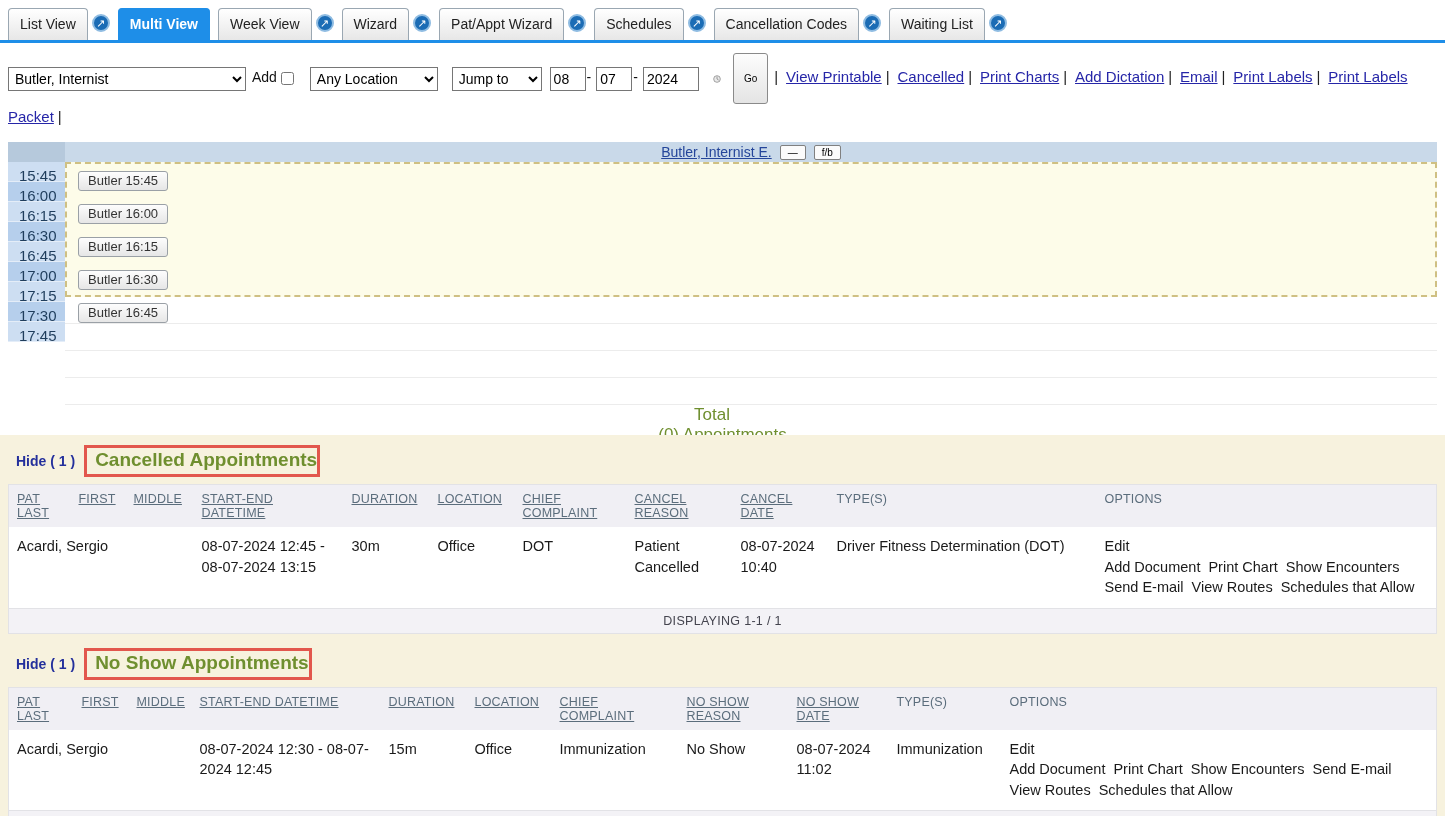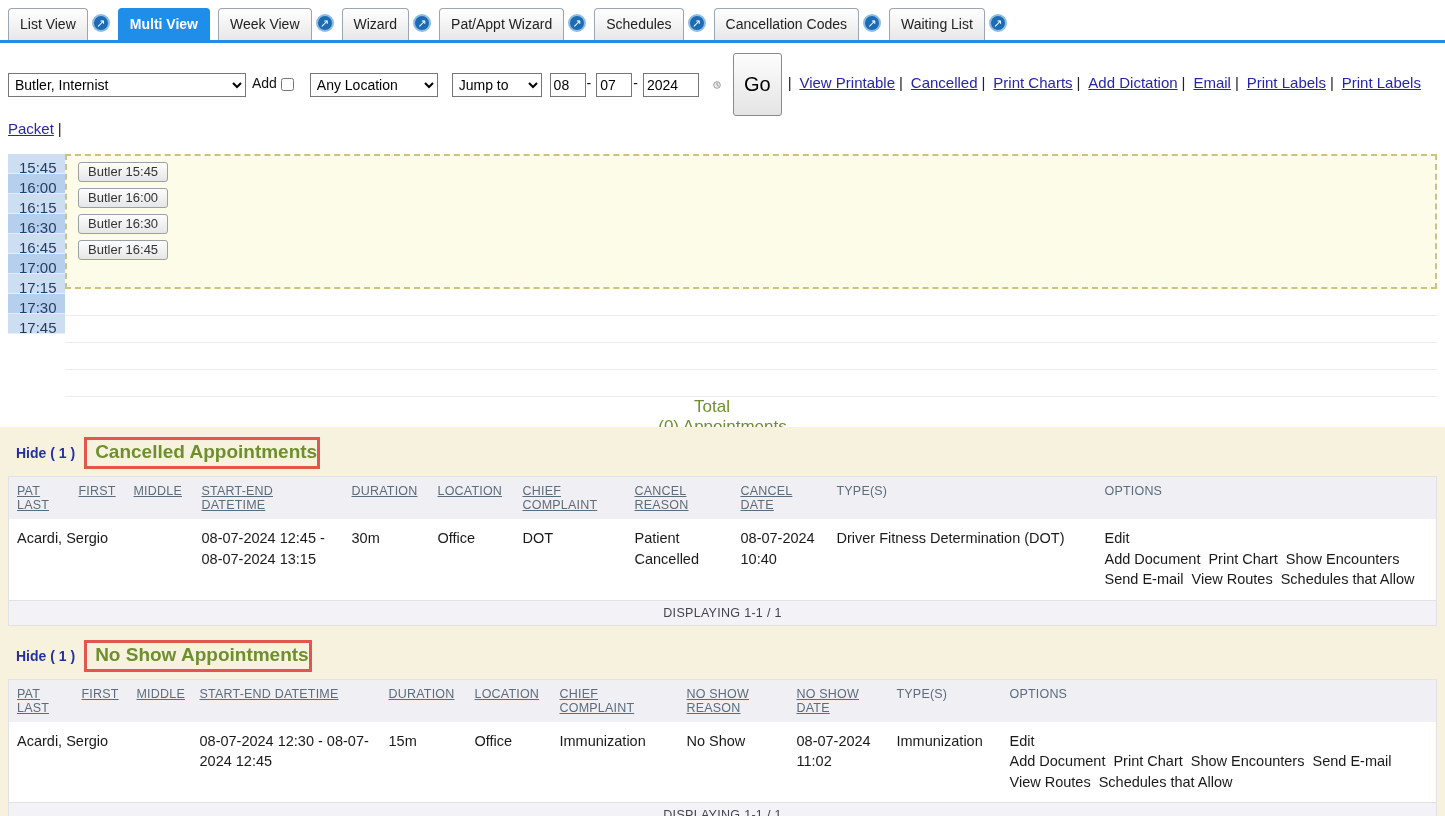--- a/index.html
+++ b/index.html
@@ -53,21 +53,21 @@
   input.date { width:36px; font-size:14px; padding:3px 3px; border:1px solid #767676; margin-left:4px; }
   input.year { width:56px; }
   .date-sep { margin:0 1px; }
   .clock-btn {
     display:inline-flex; align-items:center; justify-content:center;
     width:20px; height:20px; border-radius:50%;
     border:none; background:transparent; cursor:pointer; margin:0 4px 0 8px;
     vertical-align:middle;
   }
   .go-btn {
-    font-size:20px; padding:19px 10px; margin:0 6px 0 2px;
+    font-size:10px; padding:19px 10px; margin:0 6px 0 2px;
     border:1px solid #8a8a8a; border-radius:3px;
     background:linear-gradient(#fdfdfd,#e4e4e4); cursor:pointer;
   }
   .tb-link { color:#2626a8; font-size:15px; text-decoration:underline; margin:0 4px; cursor:pointer; }
   .sep { color:#222; font-size:15px; }
 
   
   .schedule { margin:8px 8px 0 8px; flex:0 0 auto; }
   .sched-header { display:flex; height:20px; }
   .sched-corner { width:57px; background:#b6c9dc; }
@@ -87,21 +87,21 @@
     height:20px; font-size:15px; color:#1f3d5c;
     padding:5px 0 0 11px; border-bottom:1px solid #e4edf8;
   }
   .time-light { background:#cddef2; }
   .time-dark  { background:#b6cfec; }
   .content-col { flex:1; }
   .avail-zone {
     height:135px; background:#fdfce9;
     border:2px dashed #cfc083;
   }
-  .slot-row { height:26px; display:flex; align-items:flex-end; padding-left:11px; }
+  .slot-row { height:26px; display:flex; align-items:flex-start; padding-left:11px;margin-top:7px; }
   .slot-btn {
     font-size:13px; color:#333;
     background:linear-gradient(#fdfdfd,#e6e6e6);
     border:1px solid #9aa0a6; border-radius:3px;
     padding:1px 9px 2px 9px; cursor:pointer;
     font-family:"Liberation Sans", sans-serif;
   }
   .empty-row { height:27px; border-bottom:1px solid #ececec; background:#fff; }
   .total-row { display:flex; height:27px; align-items:center; background:#fff;flex-direction:column; }
   .total-label { width:57px; color:#6f8f2f; font-size:17px; }
@@ -201,39 +201,50 @@
   <a class="tb-link">View Printable</a><span class="sep">|</span>
   <a class="tb-link">Cancelled</a><span class="sep">|</span>
   <a class="tb-link">Print Charts</a><span class="sep">|</span>
   <a class="tb-link">Add Dictation</a><span class="sep">|</span>
   <a class="tb-link">Email</a><span class="sep">|</span>
   <a class="tb-link">Print Labels</a><span class="sep">|</span>
   <a class="tb-link">Print Labels Packet</a><span class="sep">|</span>
 </div>
 
 <div class="schedule">
+  <div class="sched-header">
+    <div class="sched-corner"></div>
+    <div class="sched-head-main">
+      <a class="provider-link">Butler, Internist E.</a>
+      <button class="mini-btn">—</button>
+      <button class="mini-btn">f/b</button>
+    </div>
+  </div>
   <div class="sched-body">
     <div class="time-col">
       <div class="time-cell time-light">15:45</div>
       <div class="time-cell time-dark">16:00</div>
       <div class="time-cell time-light">16:15</div>
       <div class="time-cell time-dark">16:30</div>
       <div class="time-cell time-light">16:45</div>
       <div class="time-cell time-dark">17:00</div>
       <div class="time-cell time-light">17:15</div>
       <div class="time-cell time-dark">17:30</div>
       <div class="time-cell time-light">17:45</div>
     </div>
     <div class="content-col">
       <div class="avail-zone">
         <div class="slot-row">
           <button class="slot-btn">Butler 15:45</button>
         </div>
         <div class="slot-row">
           <button class="slot-btn">Butler 16:00</button>
+        </div>
+        <div class="slot-row">
+          <button class="slot-btn">Butler 16:15</button>
         </div>
         <div class="slot-row">
           <button class="slot-btn">Butler 16:30</button>
         </div>
         <div class="slot-row">
           <button class="slot-btn">Butler 16:45</button>
         </div>
       </div>
       <div class="empty-row"></div>
       <div class="empty-row"></div>

